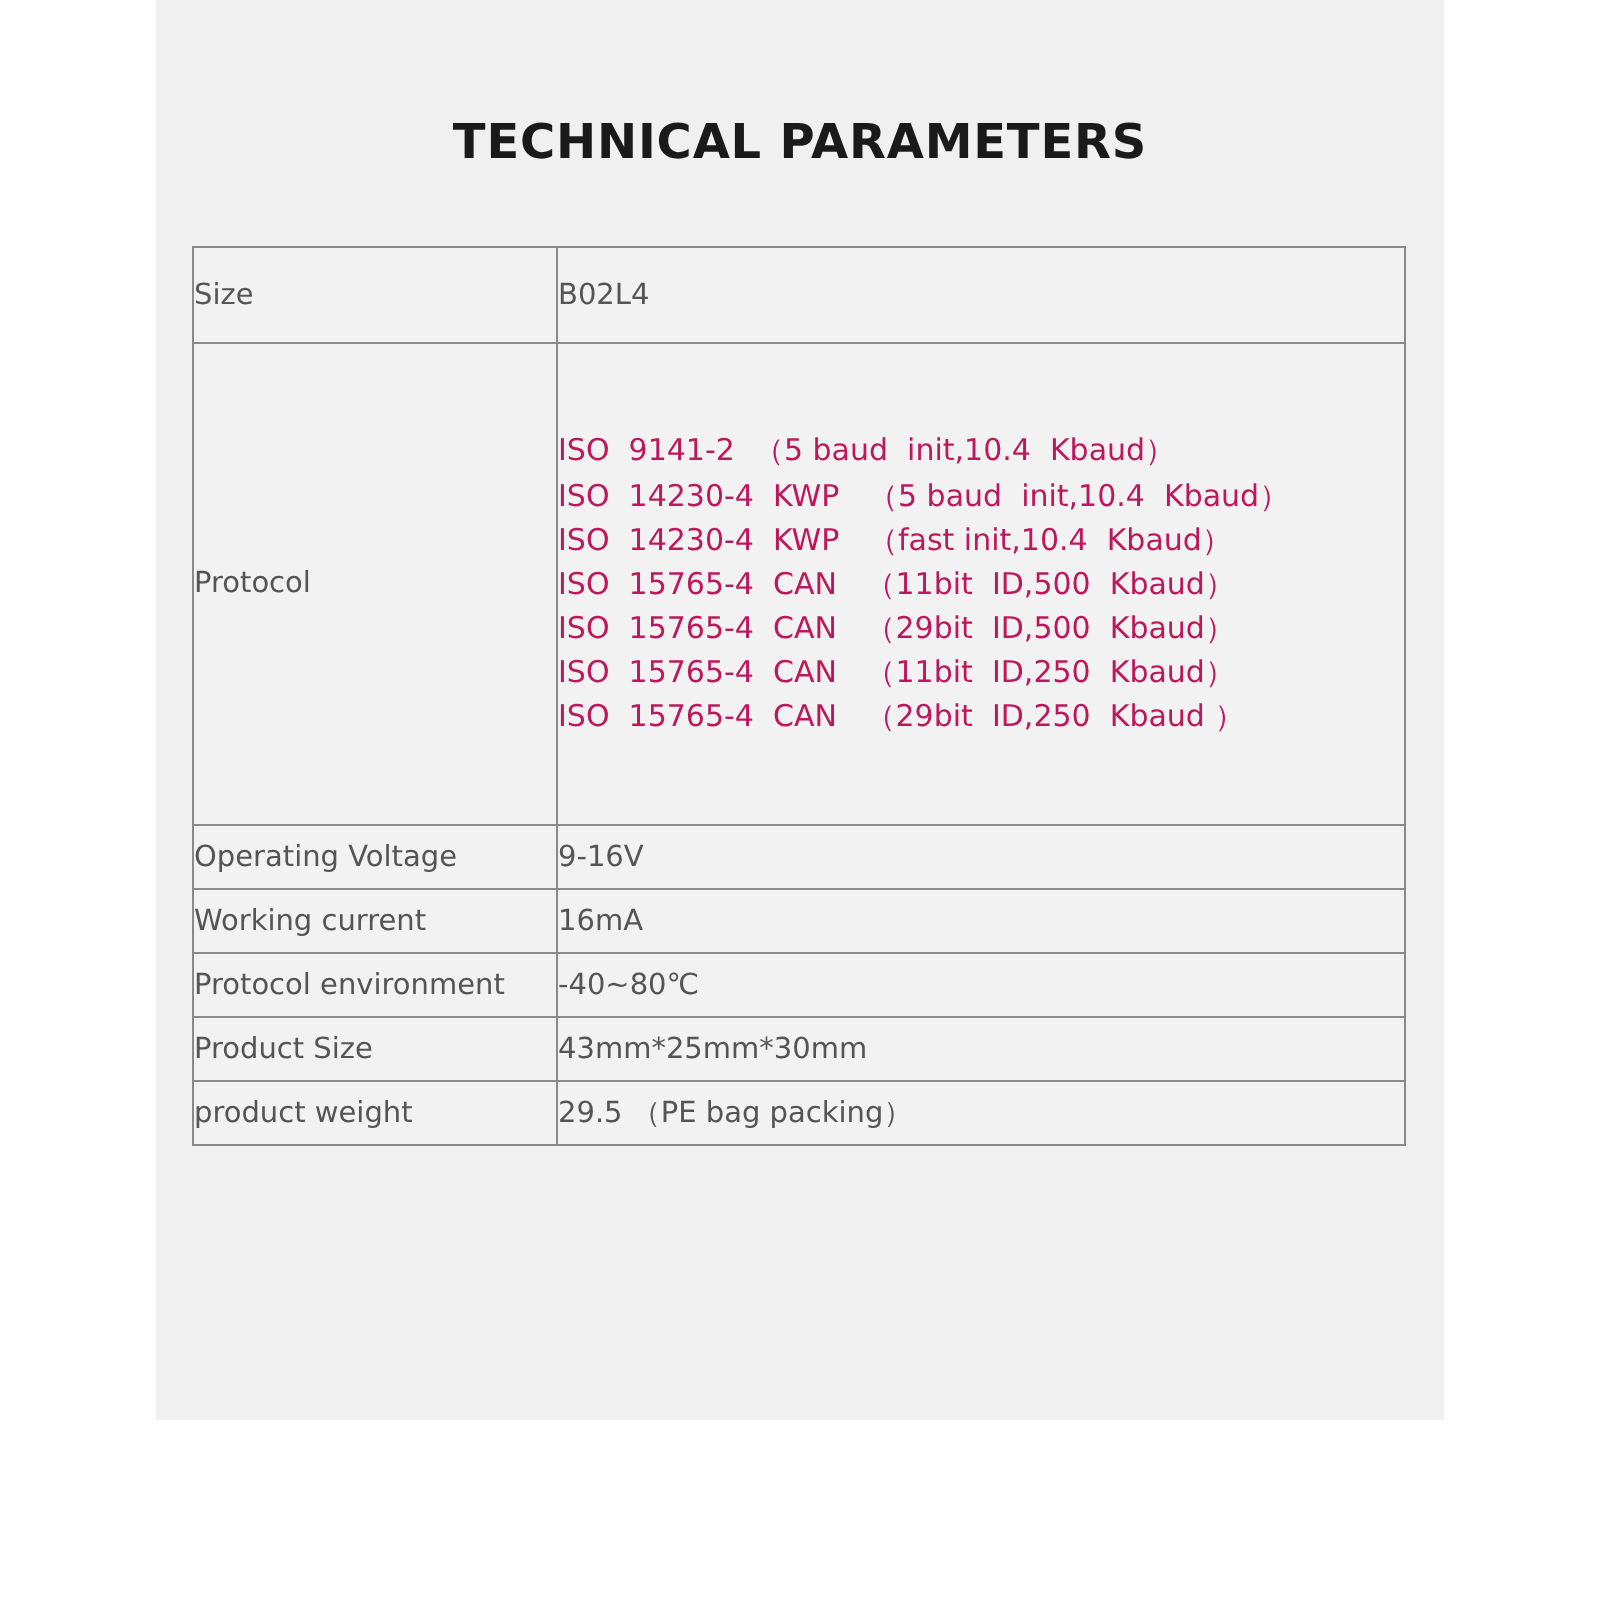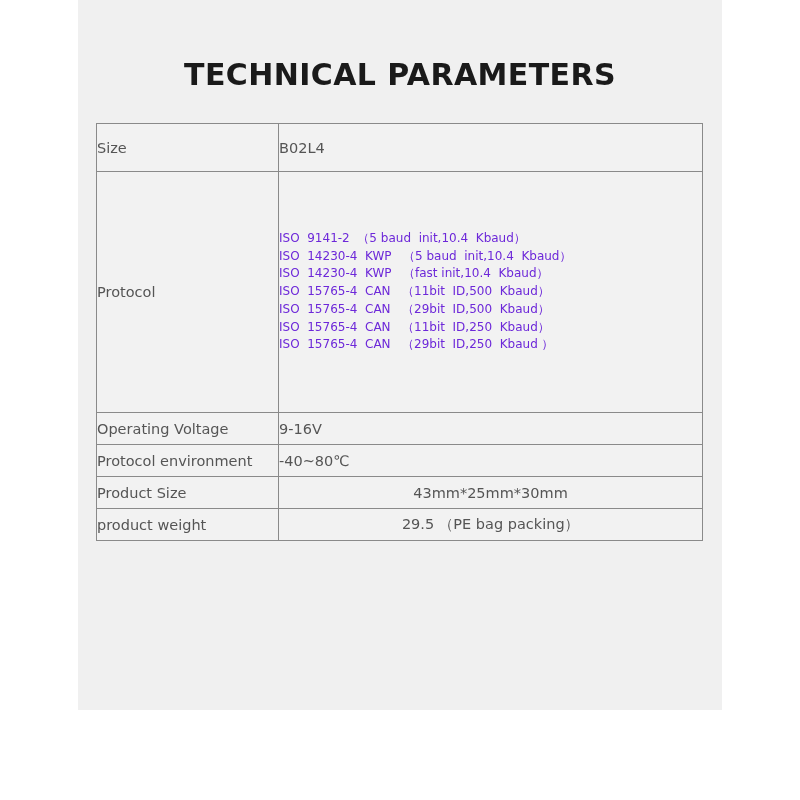--- a/index.html
+++ b/index.html
@@ -24,21 +24,21 @@
     background: #f0f0f0;
   }
 
   
   #page-title {
     position: absolute;
     left: 78px;
     top: 57px;
     width: 644px;
     text-align: center;
-    font-size: 30px;
+    font-size: 24px;
     font-weight: bold;
     letter-spacing: 0.4px;
     color: #1a1a1a;
     font-family: "DejaVu Sans", sans-serif;
   }
 
   
   #spec-table {
     position: absolute;
     left: 96px;
@@ -58,40 +58,39 @@
   }
   td.label-cell {
     width: 181px;
     padding-left: 11px;
   }
   td.value-cell {
     padding-left: 22px;
   }
   td.value-cell.indented {
     padding-left: 27px;
-    text-align: center;
   }
 
   tr.row-model td { height: 47px; }
   tr.row-protocol td { height: 240px; }
   tr.data-row td { height: 31px; }
 
   td.protocol-label {
     vertical-align: middle;
   }
   td.protocol-value {
     vertical-align: middle;
     padding-left: 22px;
   }
 
   .proto-list {
     line-height: 1.48;
     white-space: pre;
-    font-size: 12px;
-    color: #6d28d9;
+    font-size: 15px;
+    color: #be185d;
   }
   .proto-line { display: block; }
 </style>
 </head>
 <body>
 
 <div id="panel"></div>
 
 <div id="page-title">TECHNICAL PARAMETERS</div>
 
@@ -108,20 +107,24 @@
       <td class="protocol-value">
         <div class="proto-list" id="proto-list"><span class="proto-line">ISO  9141-2  （5 baud  init,10.4  Kbaud）</span><span class="proto-line">ISO  14230-4  KWP   （5 baud  init,10.4  Kbaud）</span><span class="proto-line">ISO  14230-4  KWP   （fast init,10.4  Kbaud）</span><span class="proto-line">ISO  15765-4  CAN   （11bit  ID,500  Kbaud）</span><span class="proto-line">ISO  15765-4  CAN   （29bit  ID,500  Kbaud）</span><span class="proto-line">ISO  15765-4  CAN   （11bit  ID,250  Kbaud）</span><span class="proto-line">ISO  15765-4  CAN   （29bit  ID,250  Kbaud ）</span></div>
       </td>
     </tr>
 
   <tr class="data-row">
         <td class="label-cell">Operating Voltage</td>
         <td class="value-cell">9-16V</td>
       </tr>
       <tr class="data-row">
+        <td class="label-cell">Working current</td>
+        <td class="value-cell">16mA</td>
+      </tr>
+      <tr class="data-row">
         <td class="label-cell">Protocol environment</td>
         <td class="value-cell">-40~80℃</td>
       </tr>
       <tr class="data-row">
         <td class="label-cell">Product Size</td>
         <td class="value-cell indented">43mm*25mm*30mm</td>
       </tr>
       <tr class="data-row">
         <td class="label-cell">product weight</td>
         <td class="value-cell indented">29.5  （PE bag packing）</td>

